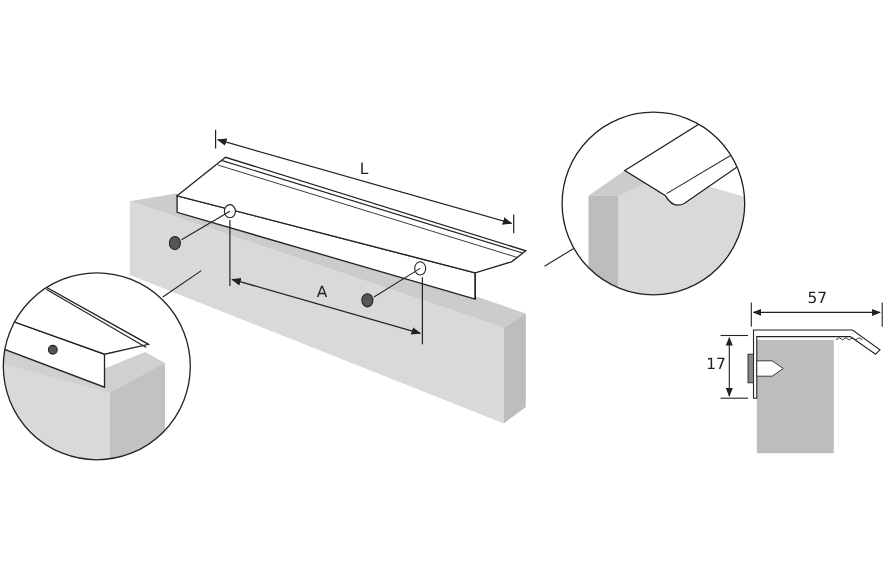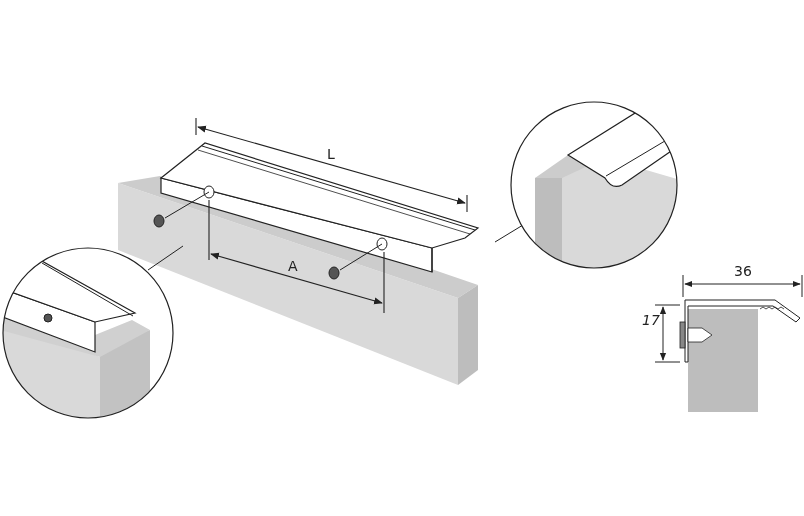--- a/index.html
+++ b/index.html
@@ -107,15 +107,15 @@
 
   <g stroke="#222" stroke-width="1">
     <line x1="655" y1="305" x2="680" y2="305"></line>
     <line x1="655" y1="362" x2="680" y2="362"></line>
     <line x1="663" y1="307" x2="663" y2="360" marker-start="url(#arr)" marker-end="url(#arr)"></line>
   </g>
 </svg>
 
 <span class="lbl" style="left:327px;top:147px;">L</span>
 <span class="lbl" style="left:288px;top:259px;">A</span>
-<span class="lbl" style="left:734px;top:264px;">36</span>
-<span class="lbl" style="left:642px;top:313px;font-style:italic;">17</span>
+<span class="lbl" style="left:734px;top:264px;">57</span>
+<span class="lbl" style="left:642px;top:324px;">17</span>
 </div>
 
 </body></html>

